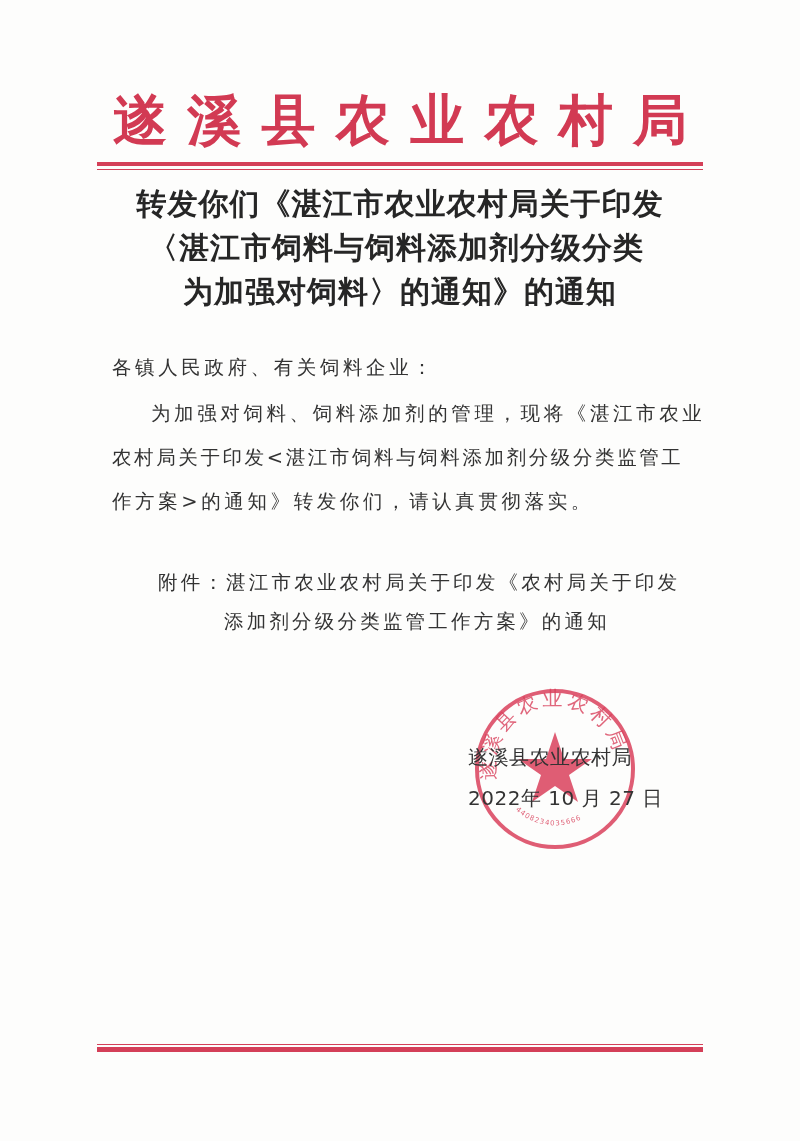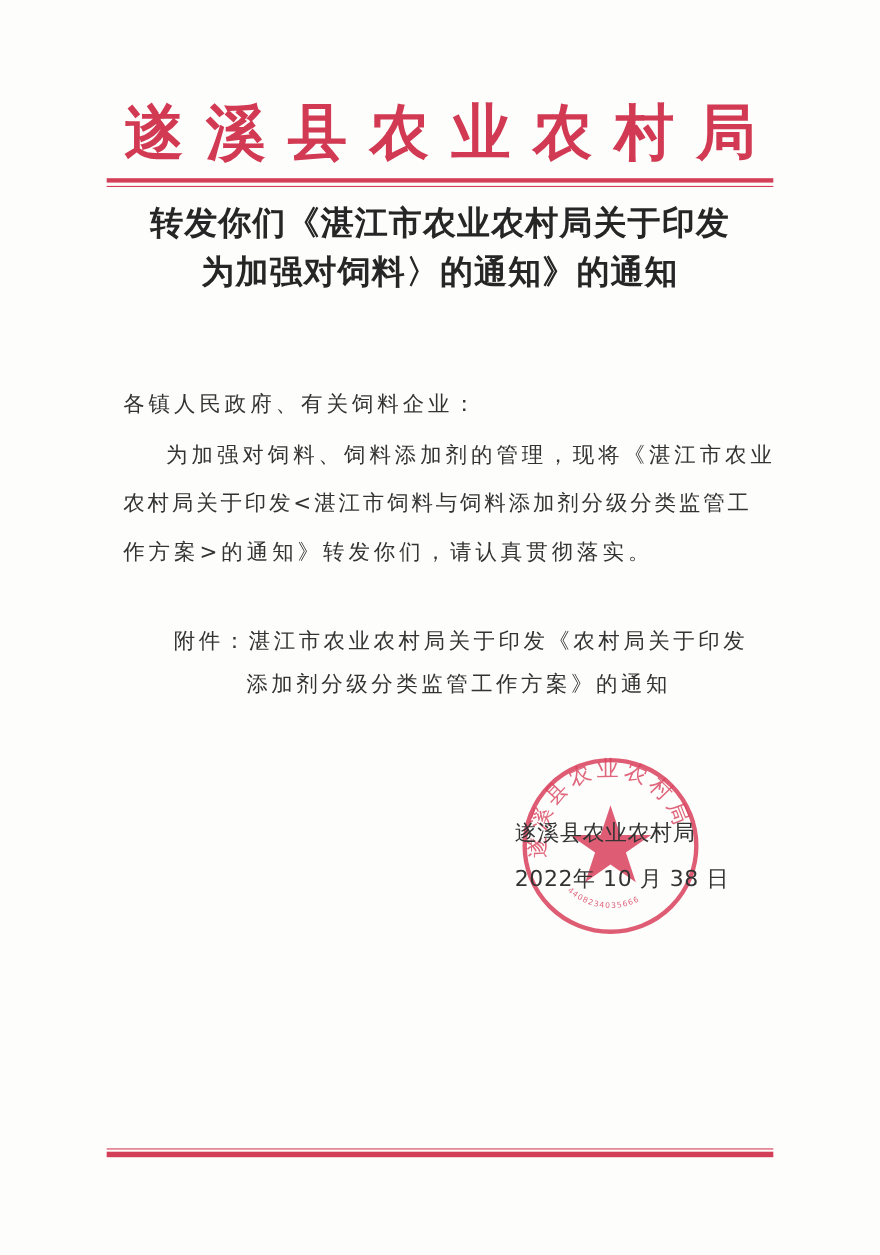--- a/index.html
+++ b/index.html
@@ -56,20 +56,21 @@
   <span>农</span>
   <span>村</span>
   <span>局</span>
 </div>
 
 <div class="rule" style="top:162px;height:4px;"></div>
 <div class="rule" style="top:168.5px;height:1.5px;"></div>
 
 <div class="title">
   <div>转发你们《湛江市农业农村局关于印发</div>
+  <div style="text-indent:-8px;">〈湛江市饲料与饲料添加剂分级分类</div>
   <div>为加强对饲料〉的通知》的通知</div>
 </div>
 
 <div class="body-text" style="top:0;height:1141px;">
   <div class="line" style="left:0;top:354px;">各镇人民政府、有关饲料企业：</div>
   <div class="line" style="left:39px;top:400px;">为加强对饲料、饲料添加剂的管理，现将《湛江市农业</div>
   <div class="line" style="left:0;top:444px;letter-spacing:2.6px;">农村局关于印发&lt;湛江市饲料与饲料添加剂分级分类监管工</div>
   <div class="line" style="left:0;top:488px;">作方案&gt;的通知》转发你们，请认真贯彻落实。</div>
   <div class="line" style="left:46px;top:569px;letter-spacing:3.2px;">附件：湛江市农业农村局关于印发《农村局关于印发</div>
   <div class="line" style="left:112px;top:608px;letter-spacing:3.2px;font-family:Liberation Mono, monospace;">添加剂分级分类监管工作方案》的通知</div>
@@ -84,16 +85,16 @@
   <polygon points="85,48 94,75 122,75 99,91 108,118 85,102 62,118 71,91 48,75 76,75" fill="#d9415c" opacity="0.85"></polygon>
   <text font-family="DejaVu Serif, serif" font-size="20" fill="#d9415c" opacity="0.8" letter-spacing="4">
     <textPath href="#arcTop" startOffset="2%">遂溪县农业农村局</textPath>
   </text>
   <text font-family="DejaVu Sans, sans-serif" font-size="7" fill="#d9415c" opacity="0.8" letter-spacing="1">
     <textPath href="#arcBottom" startOffset="8%">4408234035666</textPath>
   </text>
 </svg>
 
 <div class="sign" style="left:468px;top:744px;">遂溪县农业农村局</div>
-<div class="sign" style="left:468px;top:785px;">2022年 10 月 38 日</div>
+<div class="sign" style="left:468px;top:785px;">2022年 10 月 27 日</div>
 
 <div class="rule" style="top:1043.5px;height:1.5px;"></div>
 <div class="rule" style="top:1047px;height:5px;"></div>
 
 </body></html>

